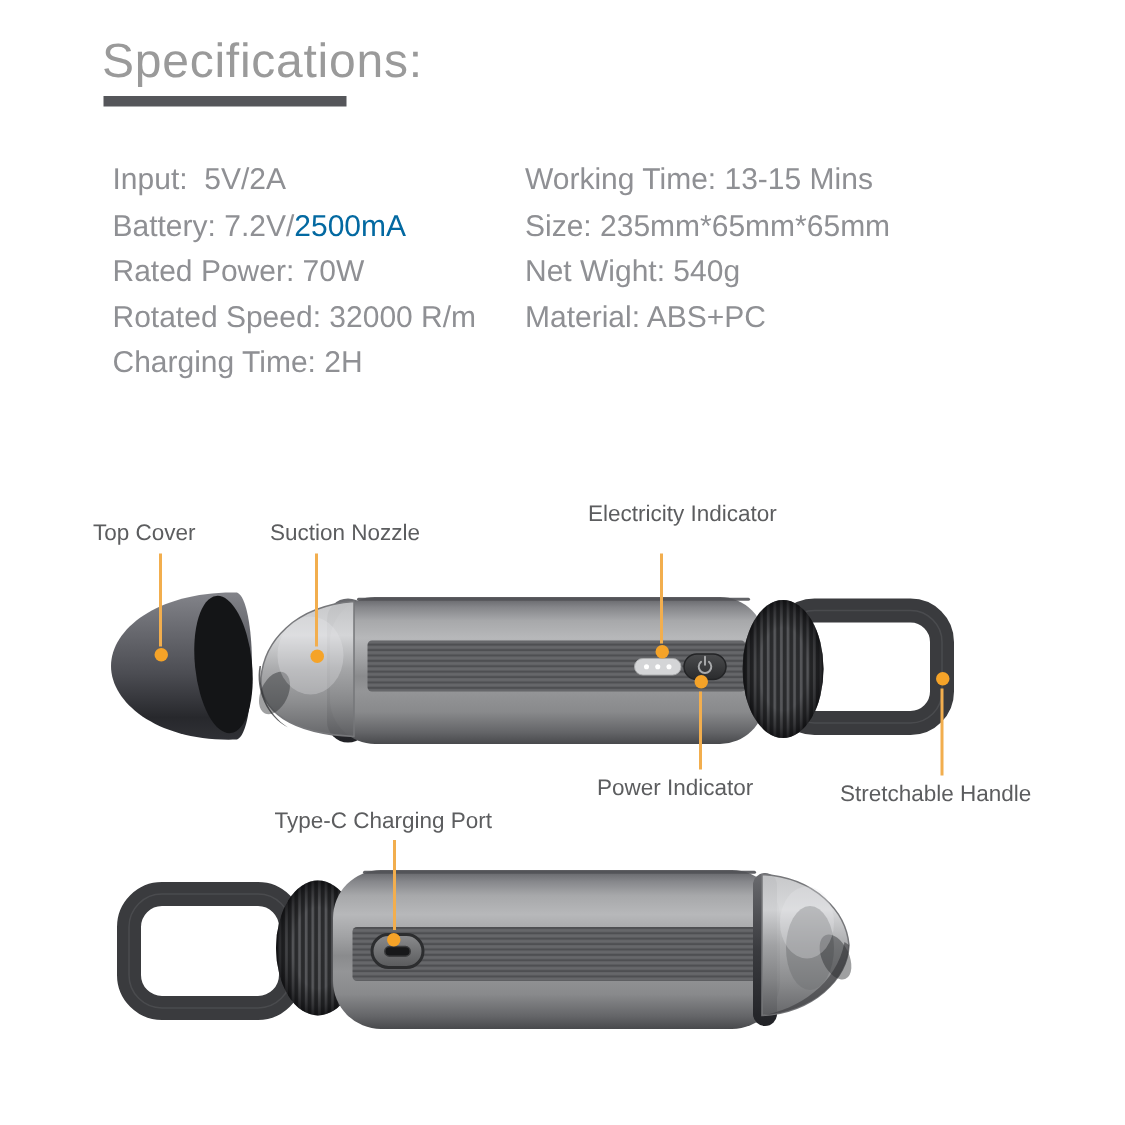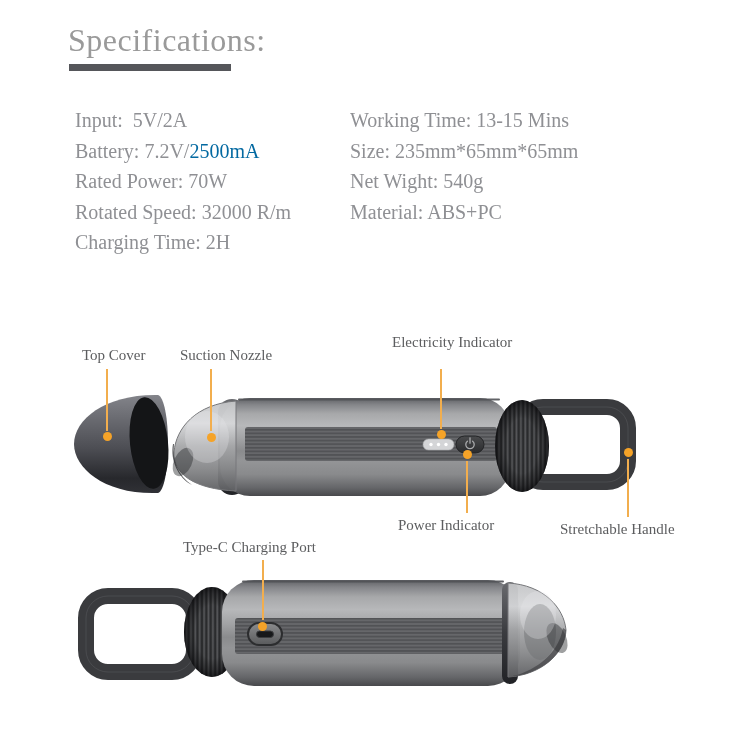--- a/index.html
+++ b/index.html
@@ -1,17 +1,17 @@
 <!DOCTYPE html>
 <html><head>
 <meta charset="utf-8">
 <style>
   html,body{margin:0;padding:0;background:#fff;}
   .canvas{position:relative;width:750px;height:740px;background:#ffffff;overflow:hidden;
-          font-family:Liberation Serif, serif;}
+          font-family:Liberation Sans, sans-serif;}
   
   .title{position:absolute;left:68px;top:22px;font-size:32px;letter-spacing:.5px;
          color:#9a9a9a;font-weight:400;}
   .title-underline{position:absolute;left:69px;top:64px;width:162px;height:7px;background:#55565a;}
   
   .spec-col{position:absolute;top:105px;}
   .spec-col.left{left:75px;}
   .spec-col.right{left:350px;}
   .spec-row{height:30.5px;line-height:30.5px;font-size:20px;color:#8f9094;white-space:pre;}
   .spec-row .hl{color:#0369a1;}
@@ -176,21 +176,21 @@
 
     <g>
       <path d="M 438 13 C 474 15 494 38 496 60 C 495 83 472 105 438 107 Z" fill="url(#nozzleGrad)" fill-opacity=".95" stroke="#76777a" stroke-width="1"></path>
       <ellipse cx="470" cy="62" rx="16" ry="28" fill="#707174" opacity=".5"></ellipse>
       <path d="M 496 60 C 495 83 472 105 438 107 C 462 103 488 86 493 58 Z" fill="#3a3b3d" opacity=".6"></path>
       <ellipse cx="487" cy="68" rx="9" ry="16" fill="#2b2c2e" opacity=".45" transform="rotate(-25 487 68)"></ellipse>
       <ellipse cx="468" cy="45" rx="18" ry="24" fill="#e8e9eb" opacity=".3"></ellipse>
     </g>
   </svg>
 
-  <div class="callout-label" style="left:82px;top:347px;text-align:center;">Top Cover</div>
+  <div class="callout-label" style="left:62px;top:347px;text-align:center;">Top Cover</div>
   <div class="callout-line" style="left:106px;top:369px;height:62px;"></div>
   <div class="callout-dot" style="left:103px;top:432px;"></div>
 
   <div class="callout-label" style="left:180px;top:347px;">Suction Nozzle</div>
   <div class="callout-line" style="left:210px;top:369px;height:62px;"></div>
   <div class="callout-dot" style="left:207px;top:433px;"></div>
 
   <div class="callout-label" style="left:392px;top:334px;">Electricity Indicator</div>
   <div class="callout-line" style="left:440px;top:369px;height:60px;"></div>
   <div class="callout-dot" style="left:437px;top:430px;"></div>

